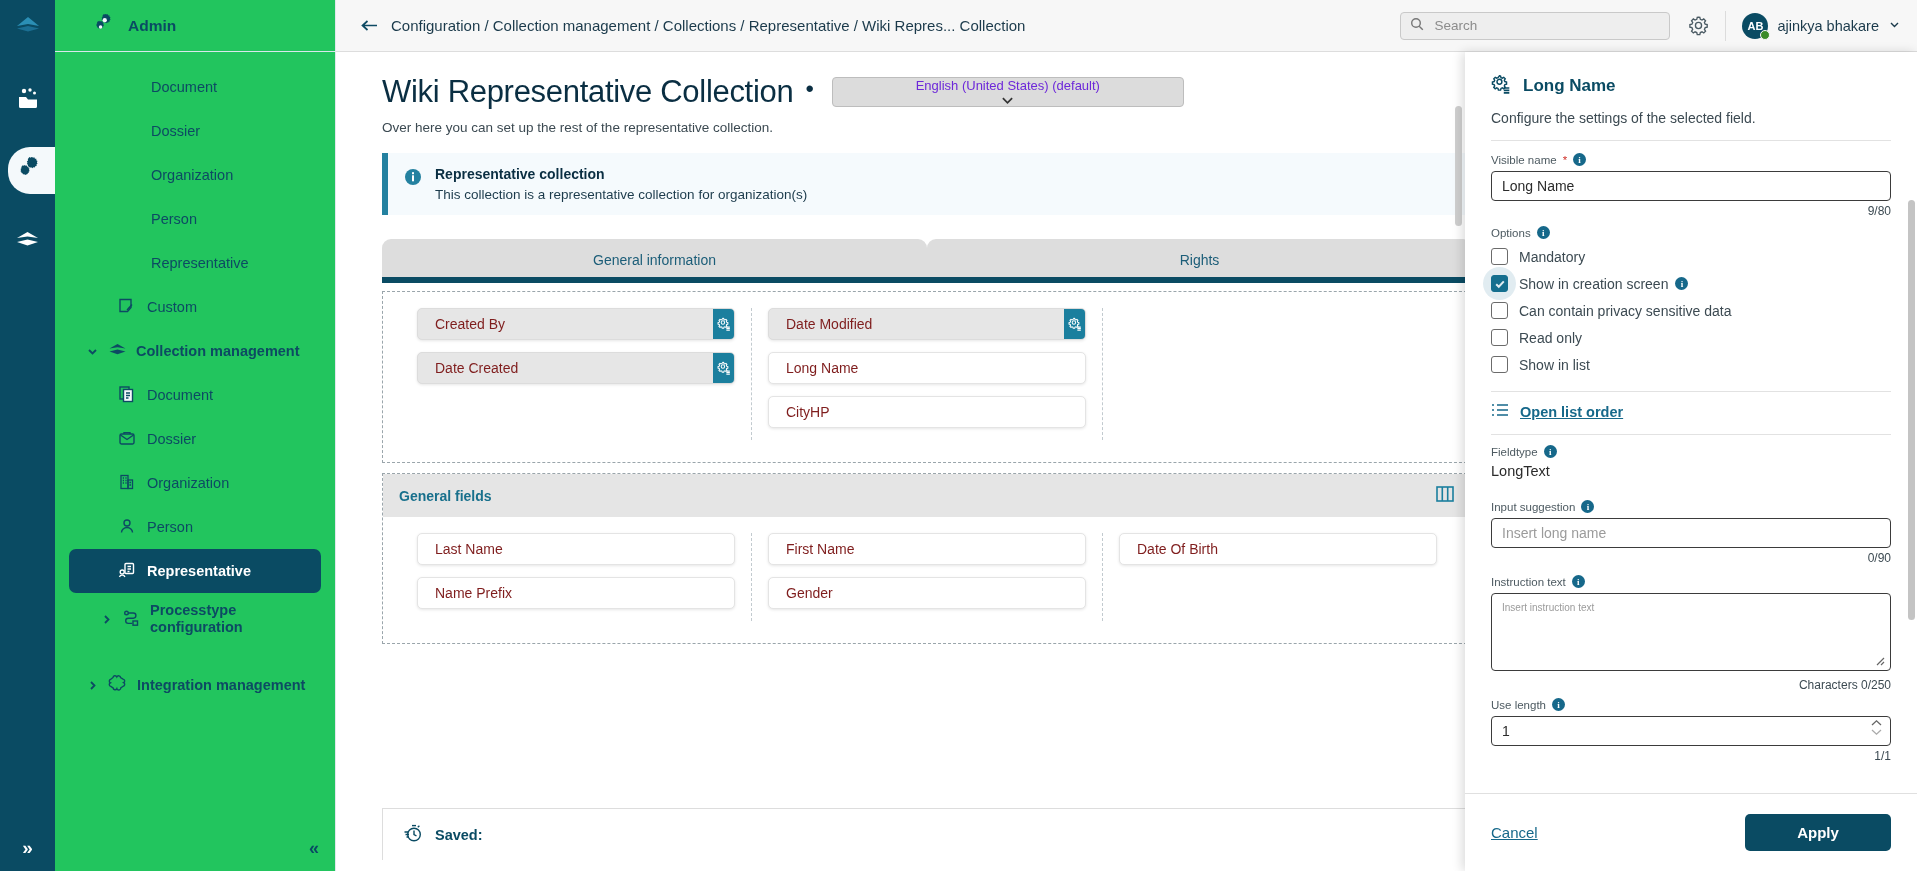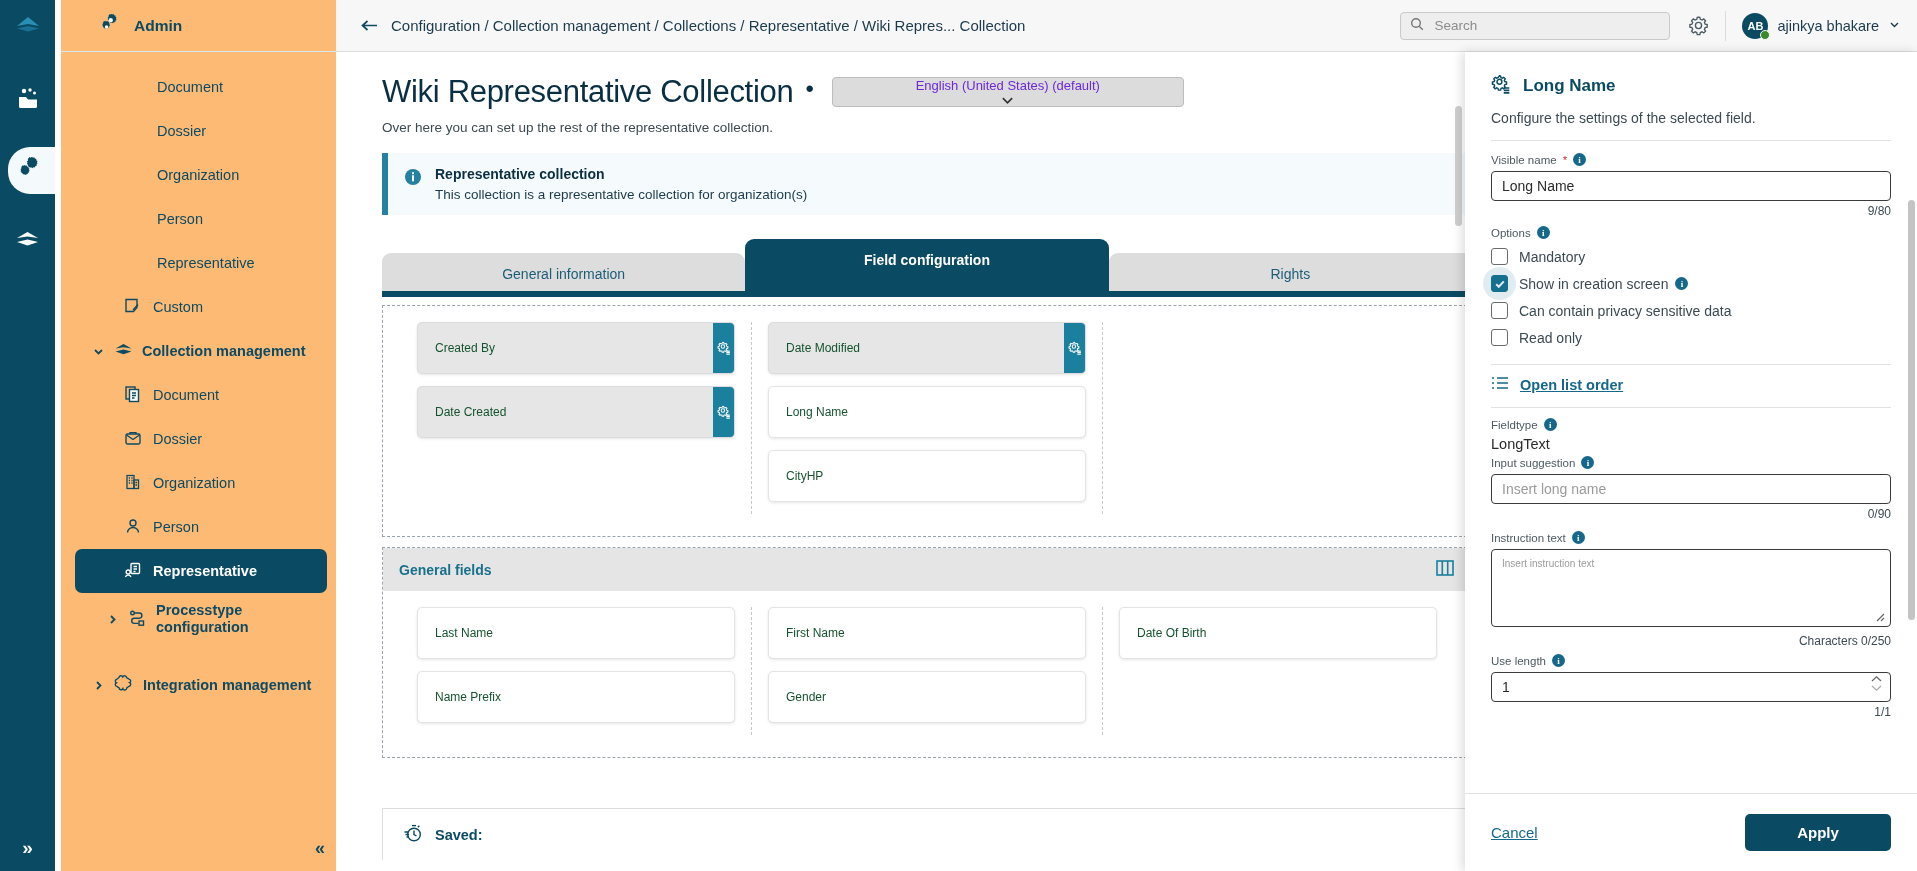--- a/index.html
+++ b/index.html
@@ -35,22 +35,22 @@
   .rail-btn.active svg { color: #0a4b63; }
   .rail-btn svg { color: #ffffff; }
   #rail-expand {
     position: absolute; bottom: 12px; left: 0; width: 55px;
     display: flex; align-items: center; justify-content: center;
     color: #ffffff; font-size: 19px; font-weight: bold;
   }
 
   
   #sidebar {
-    position: absolute; left: 61px; top: 0; width: 281px; height: 871px;
-    background: #fdba74;
+    position: absolute; left: 55px; top: 0; width: 281px; height: 871px;
+    background: #22c55e;
     border-right: 1px solid #e0e8ec;
   }
   #sidebar-head {
     height: 52px; display: flex; align-items: center; gap: 12px;
     padding-left: 40px;
     color: #0a4b63; font-size: 15.5px; font-weight: bold;
     border-bottom: 1px solid #d9e7ec;
   }
   #sidebar-nav { padding-top: 13px; position: relative; height: 760px; }
   .nav-item {
@@ -185,23 +185,23 @@
   .cols {
     display: flex; padding: 16px 18px 22px 18px; background: #fff;
   }
   .col {
     flex: 1; padding: 0 16px;
     border-right: 1px dashed #c2cacf;
   }
   .col:last-child { border-right: none; }
   .field-card {
     background: #ffffff; border: 1px solid #e4e4e4;
-    border-radius: 5px; height: 52px;
+    border-radius: 5px; height: 32px;
     display: flex; align-items: center; padding-left: 17px;
-    color: #14532d; font-size: 12px;
+    color: #7f1d1d; font-size: 14px;
     margin-bottom: 12px; position: relative;
     box-shadow: 0 1px 3px rgba(0,0,0,0.10);
   }
   .field-card.locked { background: #e6e6e6; border-color: #dcdcdc; }
   .card-gear {
     position: absolute; right: 0; top: 0; bottom: 0; width: 21px;
     background: #1b7f9e; border-top-right-radius: 4px; border-bottom-right-radius: 4px;
     display: flex; align-items: center; justify-content: center;
     color: #ffffff;
   }
@@ -561,21 +561,20 @@
         </svg>
     </span>
     <div>
       <div class="ib-title">Representative collection</div>
       <div class="ib-text">This collection is a representative collection for organization(s)</div>
     </div>
   </div>
 
   <div id="tabs">
     <div class="tab">General information</div>
-    <div class="tab active">Field configuration</div>
     <div class="tab">Rights</div>
   </div>
   <div id="tabs-underline"></div>
 
   <div id="canvas">
 
     <div class="group-box first">
       <div class="cols">
         <div class="col">
           <div class="field-card locked">
@@ -724,20 +723,24 @@
       </span>
     </div>
     <div class="opt-row">
       <span class="cbox"></span>
       <span class="opt-label">Can contain privacy sensitive data</span>
     </div>
     <div class="opt-row">
       <span class="cbox"></span>
       <span class="opt-label">Read only</span>
     </div>
+    <div class="opt-row">
+      <span class="cbox"></span>
+      <span class="opt-label">Show in list</span>
+    </div>
 
     <div class="divider" style="margin:14px 0 10px 0;"></div>
 
     <div id="open-list-order">
       <span>
         <svg width="18" height="16" viewBox="0 0 18 16" fill="none" stroke="#16688a" stroke-width="1.6">
             <path d="M6 3 h11 M6 8 h11 M6 13 h11"></path>
             <circle cx="2" cy="3" r="1" fill="#16688a" stroke="none"></circle>
             <circle cx="2" cy="8" r="1" fill="#16688a" stroke="none"></circle>
             <circle cx="2" cy="13" r="1" fill="#16688a" stroke="none"></circle>
@@ -749,21 +752,21 @@
     <div class="divider" style="margin:13px 0 10px 0;"></div>
 
     
     <div class="fld-label">
       <span>Fieldtype</span>
       <span class="info-dot">i</span>
     </div>
     <div class="static-val">LongText</div>
 
     
-    <div class="fld-label" style="margin-top:4px;">
+    <div class="fld-label" style="margin-top:21px;">
       <span>Input suggestion</span>
       <span class="info-dot">i</span>
     </div>
     <input class="txt-input" type="text" placeholder="Insert long name" style="">
     <div class="counter">0/90</div>
 
     
     <div class="fld-label" style="margin-top:10px;">
       <span>Instruction text</span>
       <span class="info-dot">i</span>

